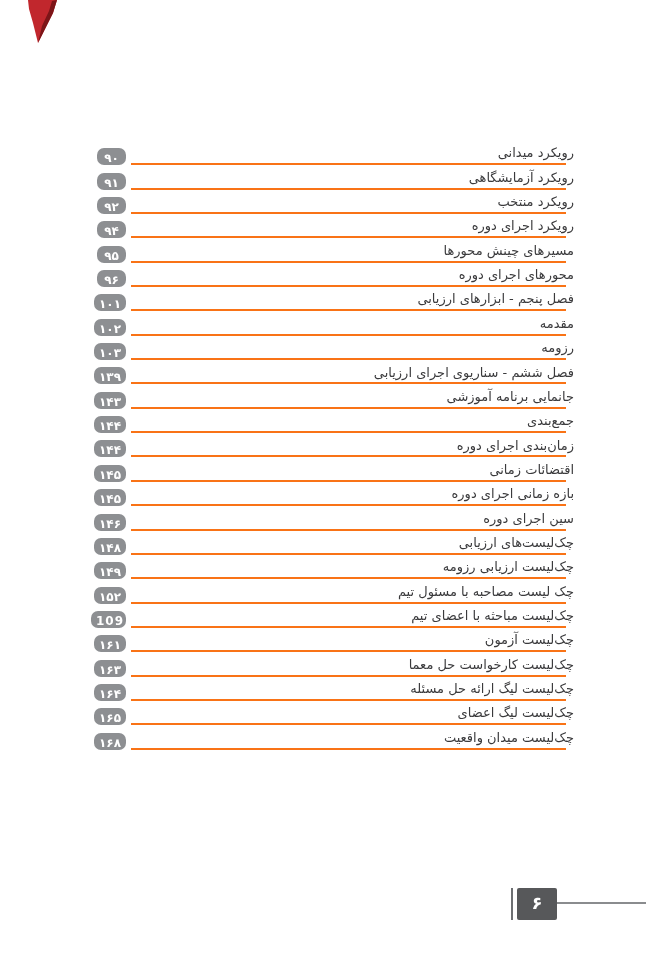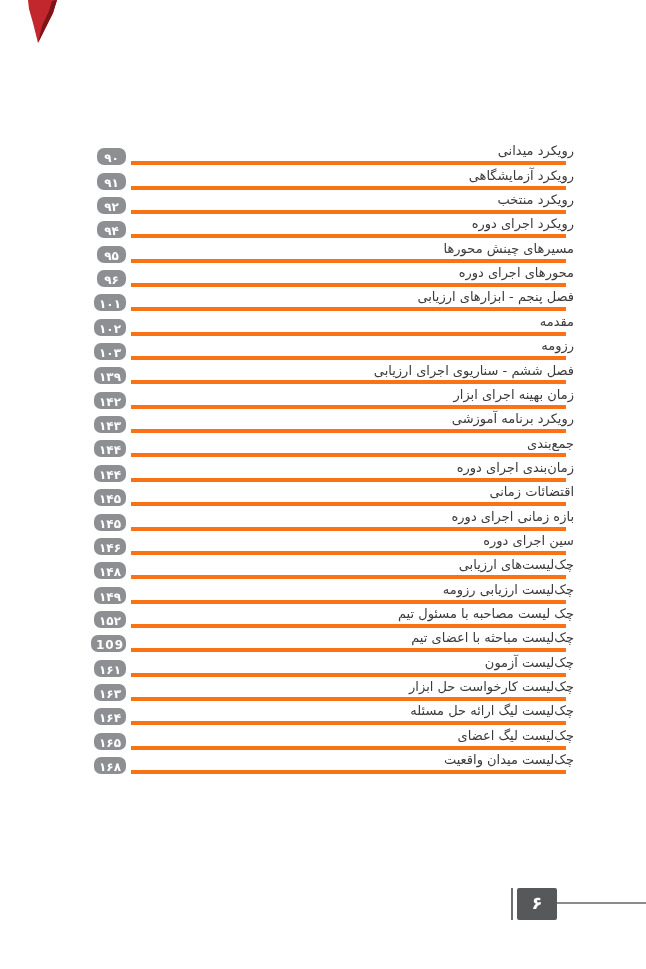--- a/index.html
+++ b/index.html
@@ -18,21 +18,21 @@
   .toc-row { display:flex; align-items:flex-end; height:24.35px; }
   .badge-col { width:35px; display:flex; justify-content:flex-end; }
   .page-badge {
     background:#8d8f92; color:#ffffff; border-radius:7px;
     height:17px; line-height:20px; min-width:29px; padding:0 5px;
     font-size:12px; font-weight:bold; text-align:center; letter-spacing:1px;
     direction:ltr;
   }
   .rule-area {
     flex:1; height:100%; margin-left:5px; position:relative;
-    border-bottom:4px solid #f97316;
+    border-bottom:2px solid #f97316;
   }
   .entry-title {
     position:absolute; right:-8px; bottom:2px;
     font-size:13px; line-height:1.15; color:#3a3a3c;
     white-space:nowrap; direction:rtl; unicode-bidi:embed;
   }
 
   
   .footer-vline { position:absolute; left:511px; top:888px; width:2px; height:32px; background:#6d6f72; }
   .footer-badge {
@@ -129,32 +129,24 @@
       <div class="toc-row">
       <div class="badge-col">
         <span class="page-badge">۱۳۹</span>
       </div>
       <div class="rule-area">
         <span class="entry-title">فصل ششم - سناریوی اجرای ارزیابی</span>
       </div>
     </div>
       <div class="toc-row">
       <div class="badge-col">
-        <span class="page-badge">۱۴۲</span>
-      </div>
-      <div class="rule-area">
-        <span class="entry-title">زمان بهینه اجرای ابزار</span>
-      </div>
-    </div>
-      <div class="toc-row">
-      <div class="badge-col">
         <span class="page-badge">۱۴۳</span>
       </div>
       <div class="rule-area">
-        <span class="entry-title">رویکرد برنامه آموزشی</span>
+        <span class="entry-title">جانمایی برنامه آموزشی</span>
       </div>
     </div>
       <div class="toc-row">
       <div class="badge-col">
         <span class="page-badge">۱۴۴</span>
       </div>
       <div class="rule-area">
         <span class="entry-title">جمع‌بندی</span>
       </div>
     </div>
@@ -228,21 +220,21 @@
       </div>
       <div class="rule-area">
         <span class="entry-title">چک‌لیست آزمون</span>
       </div>
     </div>
       <div class="toc-row">
       <div class="badge-col">
         <span class="page-badge">۱۶۳</span>
       </div>
       <div class="rule-area">
-        <span class="entry-title">چک‌لیست کارخواست حل ابزار</span>
+        <span class="entry-title">چک‌لیست کارخواست حل معما</span>
       </div>
     </div>
       <div class="toc-row">
       <div class="badge-col">
         <span class="page-badge">۱۶۴</span>
       </div>
       <div class="rule-area">
         <span class="entry-title">چک‌لیست لیگ ارائه حل مسئله</span>
       </div>
     </div>

